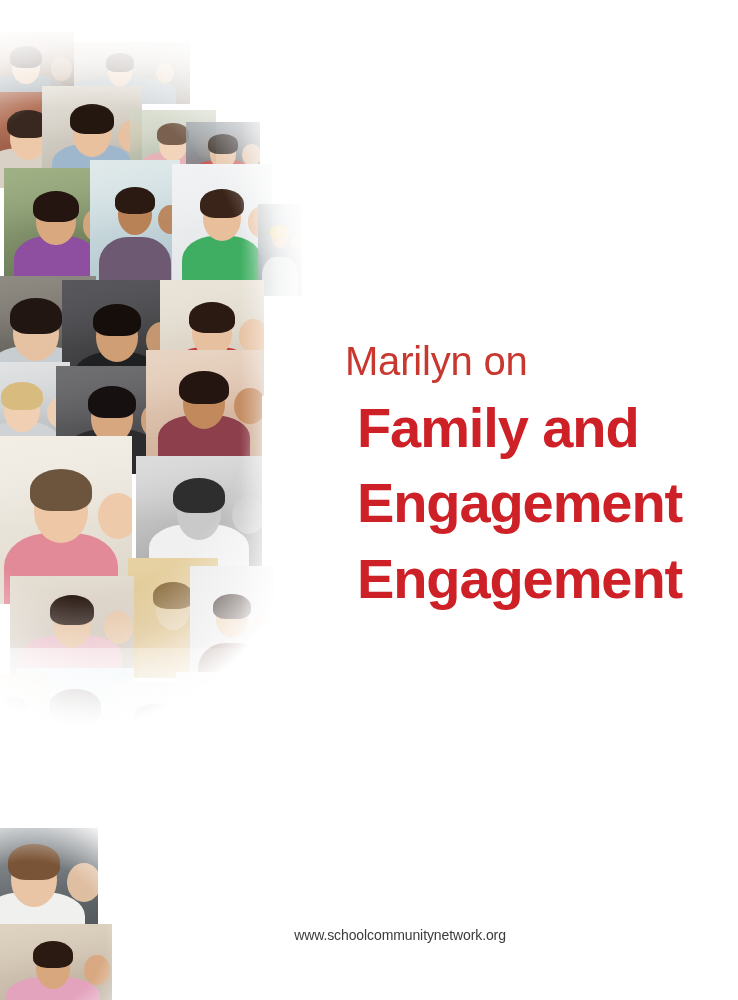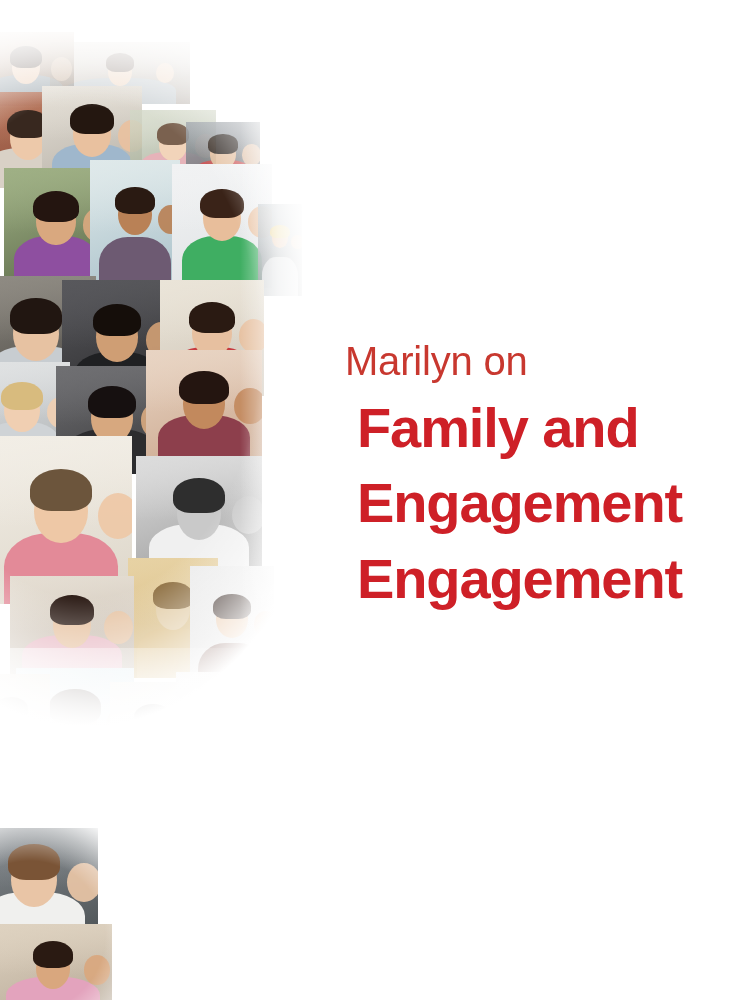--- a/index.html
+++ b/index.html
@@ -317,14 +317,15 @@
       <div class="feather" style="left: 0px; top: 0px; width: 180px; height: 180px; background: radial-gradient(150px 150px at 44px 108px, rgba(255, 255, 255, 0) 50%, rgba(255, 255, 255, 0.5) 70%, rgb(255, 255, 255) 88%);"></div>
     </div>
 
   <div id="title-block">
     <p id="kicker" style="color: rgb(200, 56, 47);">Marilyn on</p>
     <p class="title-line" style="color: rgb(206, 32, 39);">Family and</p>
     <p class="title-line" style="color: rgb(206, 32, 39);">Engagement</p>
     <p class="title-line" style="color: rgb(206, 32, 39);">Engagement</p>
   </div>
 
+  <div id="website" style="color: rgb(59, 59, 59);">www.schoolcommunitynetwork.org</div>
 
 </div>
 
 </body></html>

